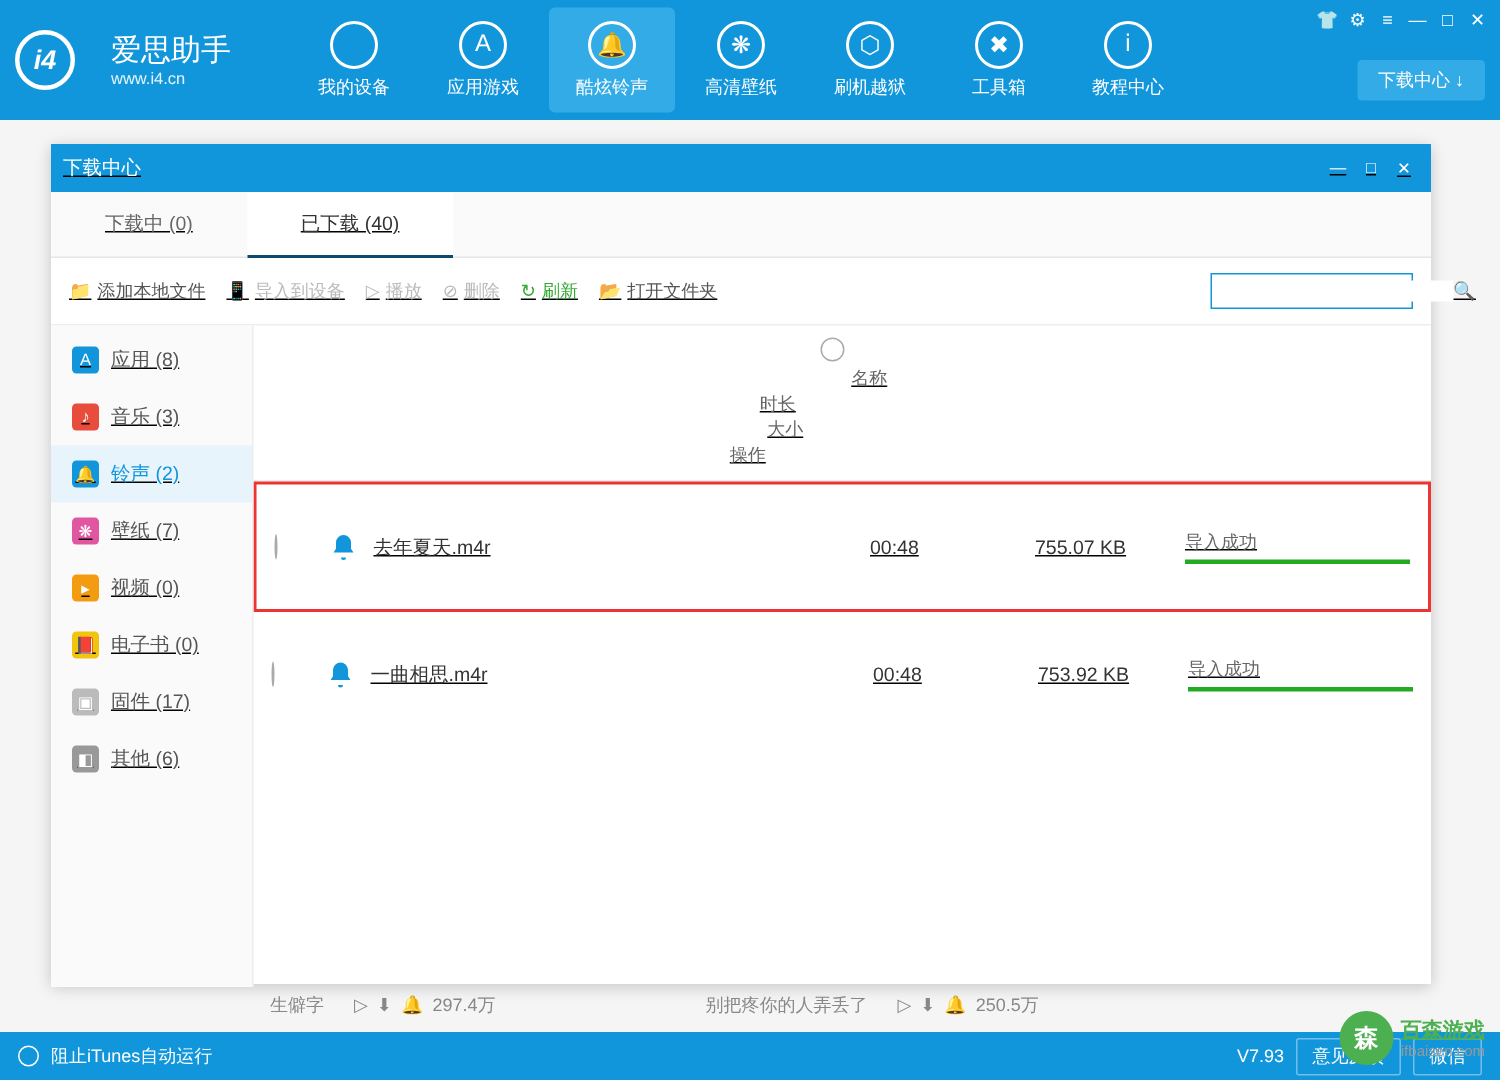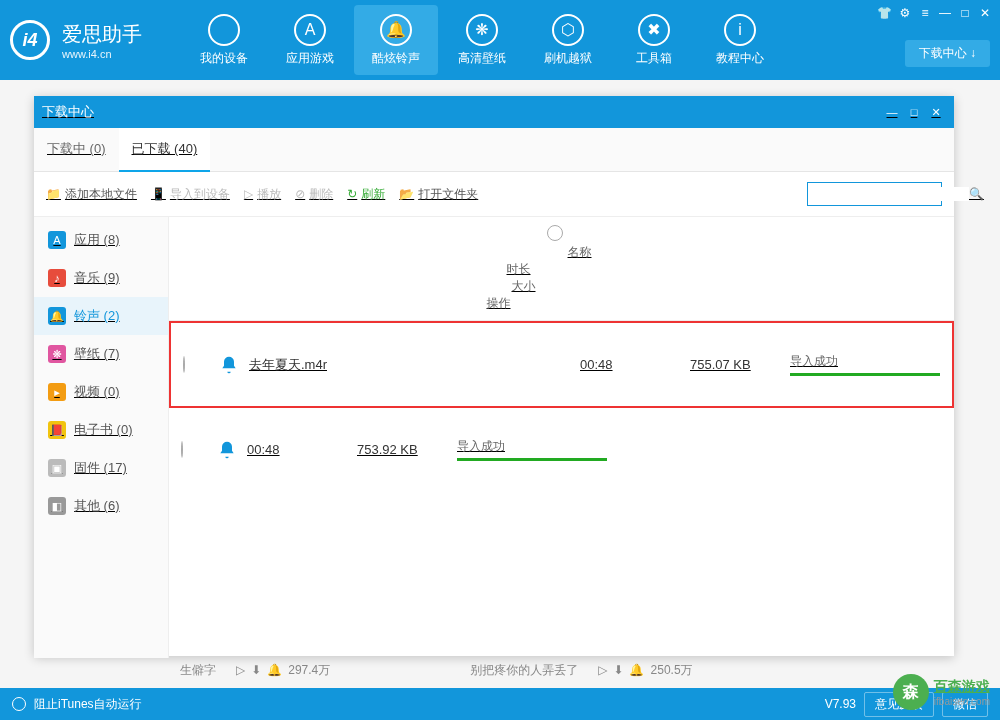--- a/index.html
+++ b/index.html
@@ -1,41 +1,41 @@
 <!DOCTYPE html>
 <html><head>
 <meta charset="utf-8">
 <style>
 * { margin: 0; padding: 0; box-sizing: border-box; font-family: "Microsoft YaHei", Arial, sans-serif; }
 body { width: 1000px; height: 720px; background: #f5f5f5; overflow: hidden; position: relative; }
 
 
 .top-header { background: #1296db; height: 80px; display: flex; align-items: center; padding: 0 10px; }
-.logo-area { display: flex; align-items: flex-end; gap: 12px; margin-right: 40px; }
+.logo-area { display: flex; align-items: flex-start; gap: 24px; margin-right: 40px; }
 .logo-badge { width: 40px; height: 40px; border: 3px solid #fff; border-radius: 50%; display: flex; align-items: center; justify-content: center; color: #fff; font-weight: bold; font-style: italic; font-size: 18px; }
 .logo-text { color: #fff; }
 .logo-title { font-size: 20px; font-weight: 300; }
 .logo-sub { font-size: 11px; opacity: 0.9; }
 .nav { display: flex; gap: 2px; }
 .nav-item { width: 84px; height: 70px; display: flex; flex-direction: column; align-items: center; justify-content: center; color: #fff; font-size: 12px; cursor: pointer; border-radius: 4px; }
 .nav-item.active { background: #33abe6; }
 .nav-icon-wrap { width: 32px; height: 32px; border: 2px solid #fff; border-radius: 50%; display: flex; align-items: center; justify-content: center; margin-bottom: 4px; font-size: 16px; }
 .top-right { position: absolute; right: 6px; top: 4px; display: flex; gap: 2px; }
 .top-right span { width: 18px; height: 18px; color: #fff; display: inline-flex; align-items: center; justify-content: center; font-size: 12px; cursor: pointer; }
 .download-center-btn { position: absolute; right: 10px; top: 40px; background: #33abe6; color: #fff; padding: 5px 14px; font-size: 12px; border-radius: 3px; cursor: pointer; }
 
 
 .modal { position: absolute; left: 34px; top: 96px; width: 920px; height: 560px; background: #fff; box-shadow: 0 2px 10px rgba(0,0,0,0.2); text-decoration: underline; }
 .modal-titlebar { background: #1296db; height: 32px; display: flex; align-items: center; justify-content: space-between; padding: 0 8px; color: #fff; font-size: 13px; }
 .modal-titlebar-btns { display: flex; gap: 2px; }
 .modal-titlebar-btns span { width: 20px; height: 20px; display: inline-flex; align-items: center; justify-content: center; font-size: 11px; cursor: pointer; }
 
 .tabs { display: flex; border-bottom: 1px solid #e5e5e5; background: #fafafa; }
-.tab { padding: 12px 13px; font-size: 13px; color: #666; cursor: pointer; }
-.tab.active { background: #fff; color: #333; border-bottom: 2px solid #0ea5e9; margin-bottom: -1px; }
+.tab { padding: 12px 36px; font-size: 13px; color: #666; cursor: pointer; }
+.tab.active { background: #fff; color: #333; border-bottom: 2px solid #0c4a6e; margin-bottom: -1px; }
 
 .toolbar { display: flex; align-items: center; padding: 10px 12px; gap: 14px; font-size: 12px; border-bottom: 1px solid #eee; }
 .toolbar-item { display: flex; align-items: center; gap: 4px; cursor: pointer; color: #555; }
 .toolbar-item.disabled { color: #bbb; }
 .toolbar-item.green { color: #3a3; }
 .toolbar-spacer { flex: 1; }
 .search-box { width: 135px; height: 24px; border: 1px solid #1296db; display: flex; align-items: center; padding: 0 6px; }
 .search-box input { border: none; outline: none; flex: 1; font-size: 12px; }
 
 .modal-body { display: flex; height: calc(100% - 32px - 42px - 45px); }
@@ -192,21 +192,21 @@
     </div>
   </div>
   <div class="modal-body">
     <div class="sidebar">
       <div class="sidebar-item">
           <span class="sidebar-icon" style="background:#1296db">A</span>
           <span>应用 (8)</span>
         </div>
       <div class="sidebar-item">
           <span class="sidebar-icon" style="background:#e74c3c">♪</span>
-          <span>音乐 (9)</span>
+          <span>音乐 (3)</span>
         </div>
       <div class="sidebar-item active">
           <span class="sidebar-icon" style="background:#1296db">🔔</span>
           <span>铃声 (2)</span>
         </div>
       <div class="sidebar-item">
           <span class="sidebar-icon" style="background:#e056a0">❋</span>
           <span>壁纸 (7)</span>
         </div>
       <div class="sidebar-item">
@@ -245,20 +245,21 @@
         <div class="col-op">
             <div class="op-text">导入成功</div>
             <div class="progress-line"></div>
           </div>
       </div>
       <div class="row">
         <div class="col-check"><span class="chk"></span></div>
         <span class="bell-icon"><svg viewBox="0 0 24 24">
               <path d="M12 2a6 6 0 0 0-6 6v5l-2 3h16l-2-3V8a6 6 0 0 0-6-6zm0 20a2 2 0 0 0 2-2h-4a2 2 0 0 0 2 2z"></path>
             </svg></span>
+        <div class="col-name">一曲相思.m4r</div>
         <div class="col-dur">00:48</div>
         <div class="col-size">753.92 KB</div>
         <div class="col-op">
             <div class="op-text">导入成功</div>
             <div class="progress-line"></div>
           </div>
       </div>
     </div>
   </div>
 </div>

